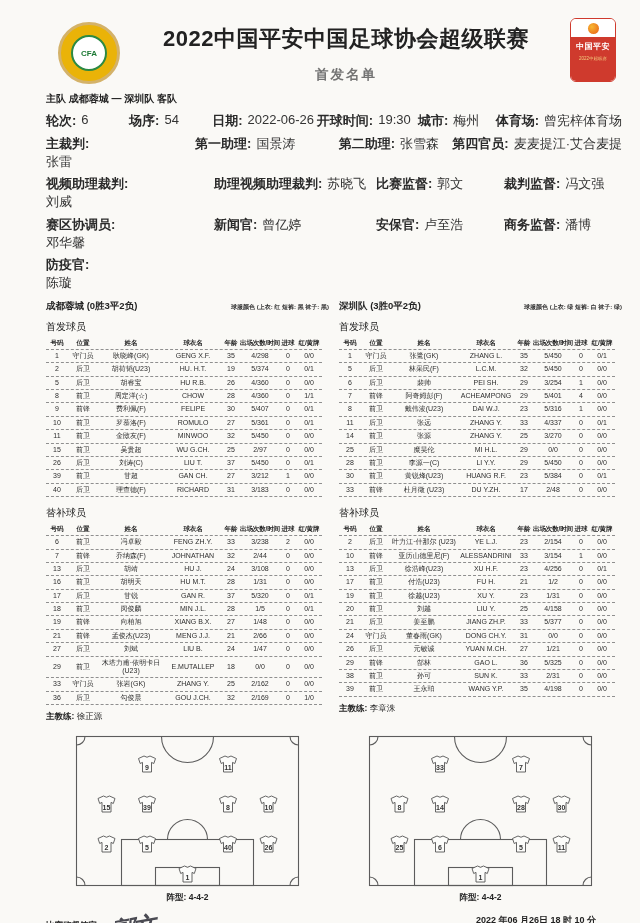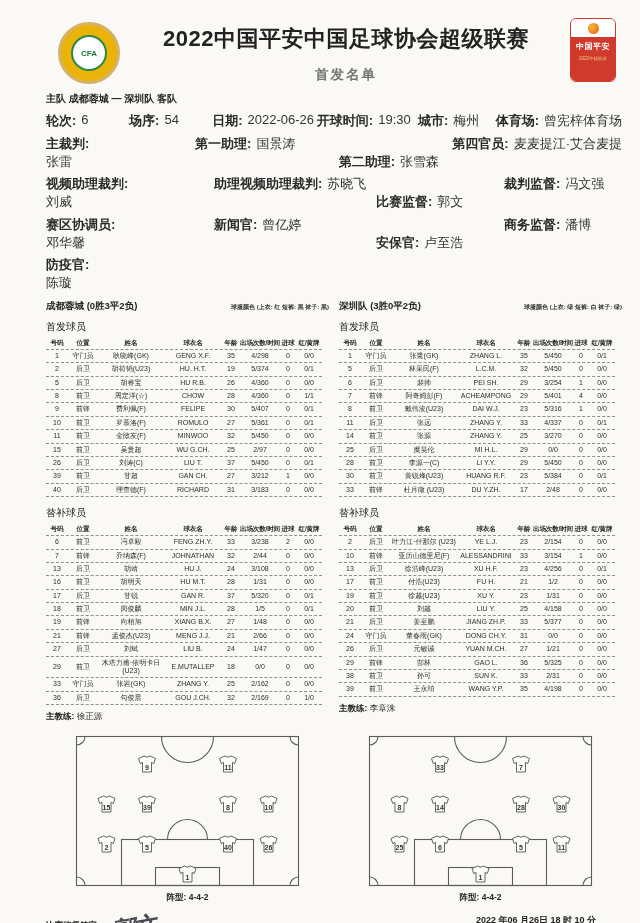--- a/index.html
+++ b/index.html
@@ -25,21 +25,21 @@
   
   .teams-line{font-size:10px;font-weight:700;color:#222;margin:8px 0 6px;}
   .inf-row{display:flex;font-size:13px;margin-bottom:4.5px;}
   .pair{display:flex;}
   .pair .lb{font-weight:700;color:#2a2a2a;margin-right:5px;white-space:nowrap;}
   .pair .vl{color:#333;white-space:nowrap;}
   .row1 .pair:nth-child(1){width:92px;}.row1 .pair:nth-child(2){width:92px;}
   .row1 .pair:nth-child(3){width:116px;}.row1 .pair:nth-child(4){width:112px;}
   .row1 .pair:nth-child(5){width:86px;}.row1 .pair:nth-child(6){flex:1;}
   .offr .pair:nth-child(1){width:168px;flex-direction:column;}.offr .pair:nth-child(2){width:162px;}
-  .offr .pair:nth-child(3){width:128px;align-items:flex-end;}.offr .pair:nth-child(4){flex:1;}
+  .offr .pair:nth-child(3){width:128px;}.offr .pair:nth-child(4){flex:1;}
   
   .teams-grid{display:flex;gap:10px;margin-top:8px;}
   .team-col{width:283px;flex:none;}
   .t-head{display:flex;align-items:baseline;justify-content:space-between;}
   .t-name{font-size:9.5px;font-weight:700;color:#222;white-space:nowrap;}
   .t-kit{font-size:6px;font-weight:700;color:#333;white-space:nowrap;}
   .t-sec{font-size:10px;font-weight:400;margin:7px 0 3px;color:#222;}
   .t-sec.sub{margin-top:9px;}
   .tbl{width:276px;}
   .tr{display:flex;align-items:center;border-bottom:1px dashed #8f8f8f;padding:2px 0;}

